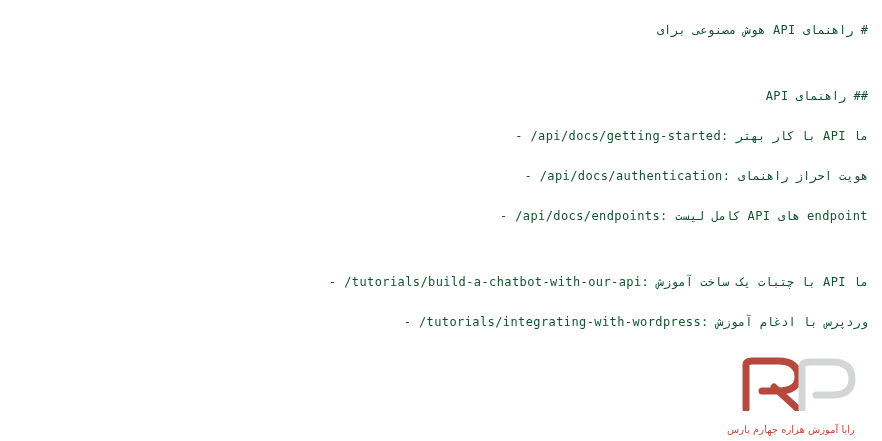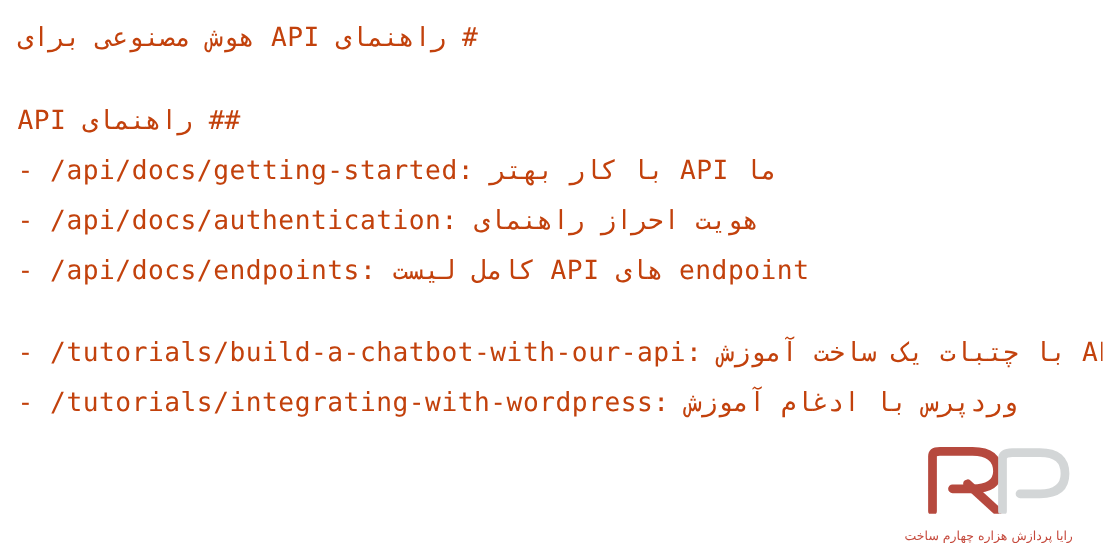--- a/index.html
+++ b/index.html
@@ -16,26 +16,26 @@
   }
   .doc {
     position: relative;
     width: 882px;
     height: 441px;
     box-sizing: border-box;
     padding: 10px 14px 0 14px;
   }
   .line {
     direction: rtl;
-    text-align: left;
+    text-align: right;
     unicode-bidi: plaintext;
-    font-size: 21px;
+    font-size: 12px;
     line-height: 40px;
     height: 40px;
-    color: #c2410c;
+    color: #14532d;
     white-space: pre;
     letter-spacing: 0.4px;
     font-family: "DejaVu Sans Mono", "Liberation Mono", monospace;
   }
   .line.blank {
     height: 26px;
     line-height: 26px;
   }
   .watermark {
     position: absolute;
@@ -81,15 +81,15 @@
   <div class="line">- /tutorials/integrating-with-wordpress: وردپرس با ادغام آموزش</div>
 
   <div class="watermark">
     <div class="wm-mark">
       <svg viewBox="0 0 118 54" width="118" height="54" xmlns="http://www.w3.org/2000/svg" aria-hidden="true">
         <path d="M6 52 L6 8 Q6 4 12 4 L38 4 Q58 4 58 20 Q58 34 38 34 L22 34" fill="none" stroke="#b03a2e" stroke-width="7" stroke-linecap="round"></path>
         <path d="M34 30 L58 52" fill="none" stroke="#b03a2e" stroke-width="7" stroke-linecap="round"></path>
         <path d="M62 52 L62 10 Q62 5 70 5 L92 5 Q112 5 112 22 Q112 38 92 38 L76 38" fill="none" stroke="#d0d3d4" stroke-width="7" stroke-linecap="round"></path>
       </svg>
     </div>
-    <div class="wm-text">رایا پردازش هزاره چهارم ساخت</div>
+    <div class="wm-text">رایا آموزش هزاره چهارم پارس</div>
   </div>
 </div>
 
 </body></html>

